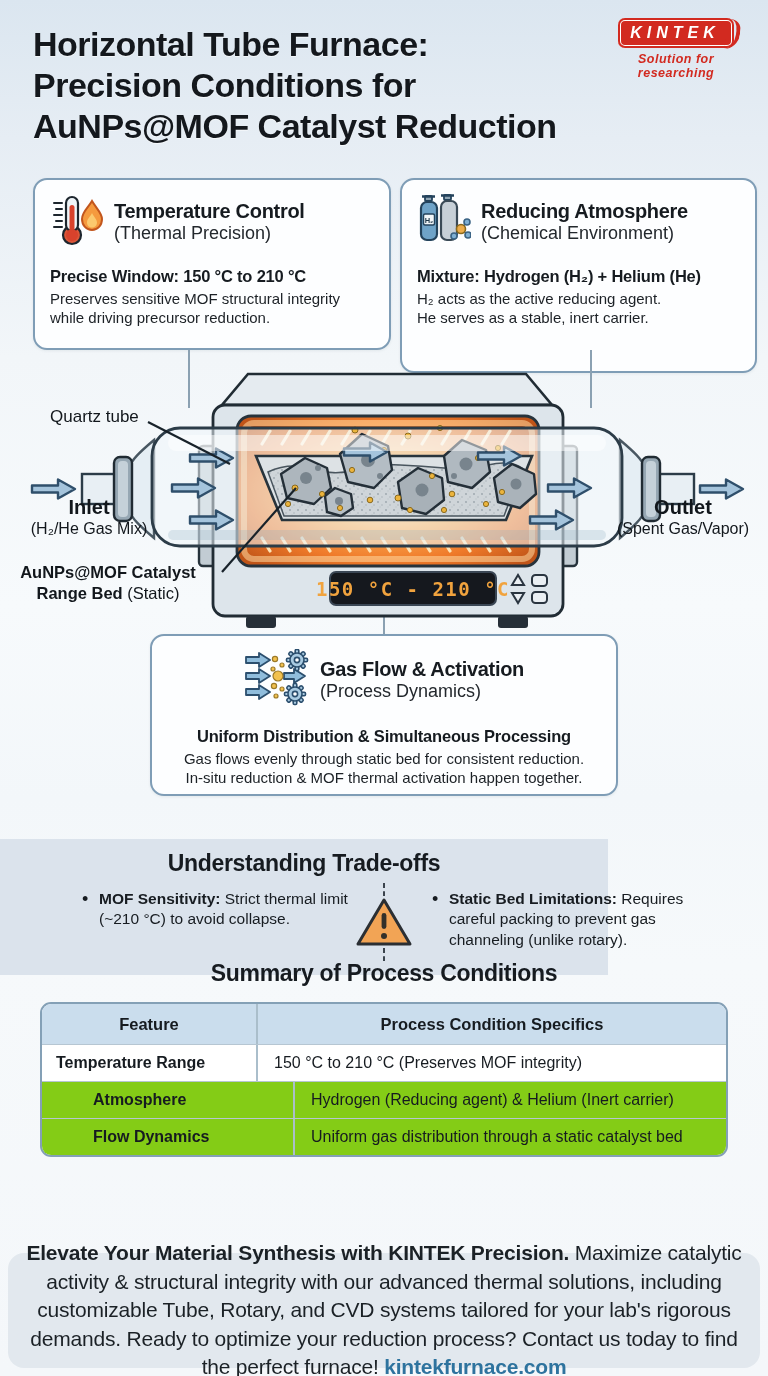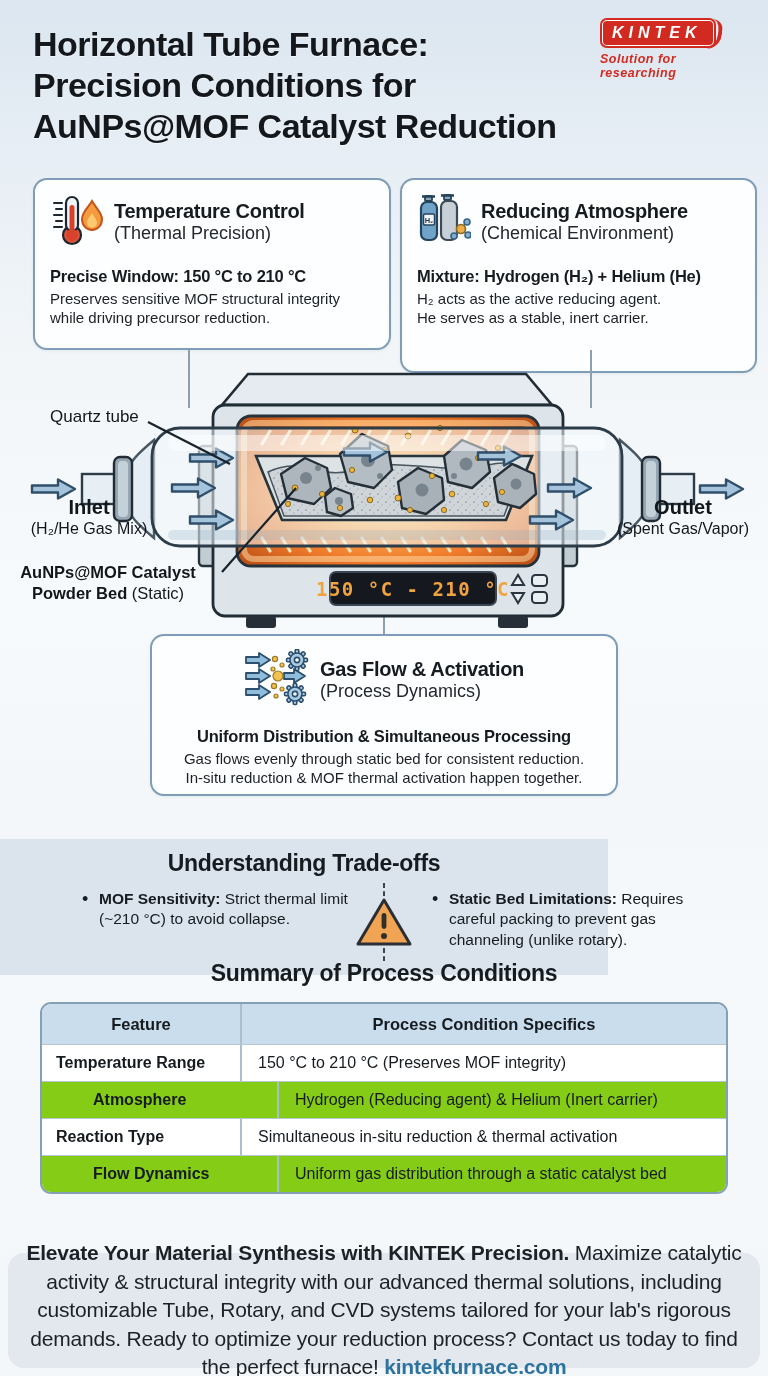--- a/index.html
+++ b/index.html
@@ -5,21 +5,21 @@
   * { margin:0; padding:0; box-sizing:border-box; }
   body { font-family:"Liberation Sans", sans-serif; color:#161b20; }
   .page {
     position:relative; width:768px; height:1376px; overflow:hidden;
     background:linear-gradient(180deg,#dbe6f0 0%,#e6edf4 10%,#f2f6f9 26%,#f7fafc 44%,#f3f7fa 58%,#f6f9fb 70%,#f4f7fa 100%);
   }
   
   .title { position:absolute; left:33px; top:24px; width:600px;
     font-size:34px; font-weight:700; line-height:1.2; letter-spacing:-0.5px; color:#14181d;
     text-shadow:0 1px 0 rgba(255,255,255,.6); }
-  .logo { position:absolute; right:16px; top:18px; width:152px; }
+  .logo { position:absolute; right:16px; top:18px; width:152px; text-align:center; }
   .logo-box { position:relative; display:inline-block; background:#d22a20; border-radius:7px;
     padding:6px 14px 6px 12px; box-shadow:inset 0 0 0 2px #d22a20, inset 0 0 0 3px #ffffff; }
   .logo-box::after { content:""; position:absolute; right:-6px; top:1px; width:10px; height:30px;
     border-right:4px solid #d22a20; border-radius:0 12px 14px 0; transform:skewX(-8deg); }
   .logo-text { color:#fff; font-weight:700; font-style:italic; font-size:16px; letter-spacing:5px; }
   .logo-tag { margin-top:4px; color:#d22a20; font-weight:700; font-style:italic; font-size:12.5px; letter-spacing:.5px; }
   
   .card { position:absolute; background:#fdfeff; border:2px solid #7f9db6; border-radius:14px;
     box-shadow:0 1px 3px rgba(40,60,80,.08); padding:13px 15px; }
   .card-temp { left:33px; top:178px; width:358px; height:172px; }
@@ -62,21 +62,21 @@
   .to-warn { position:absolute; left:352px; top:44px; width:64px; display:flex; flex-direction:column; align-items:center; }
   .dash { width:0; height:13px; border-left:2px dashed #3b444d; }
   
   .sum-title { position:absolute; left:0; top:960px; width:768px; text-align:center;
     font-size:23px; font-weight:700; letter-spacing:-0.3px; }
   .table { position:absolute; left:40px; top:1002px; width:688px; border:2px solid #84a0b6;
     border-radius:11px; overflow:hidden; background:#fff; }
   .trow { display:flex; align-items:stretch; border-top:1px solid #b6c6d2; height:37px; }
   .trow.thead { border-top:none; height:40px; background:#cadded; }
   .tc { display:flex; align-items:center; font-size:16px; }
-  .tc-f { width:200px; border-right:2px solid #aabecb; padding-left:14px; font-weight:700; }
+  .tc-f { width:216px; border-right:2px solid #aabecb; padding-left:14px; font-weight:700; }
   .tc-v { flex:1; padding-left:16px; }
   .thead .tc { justify-content:center; font-weight:700; padding-left:0; font-size:16.5px; }
   .trow.alt { background:#84cc16;padding-left:37px; }
   
   .cta { position:absolute; left:8px; top:1253px; width:752px; height:115px; background:#e2e8ee;
     border-radius:16px; display:flex; align-items:center; justify-content:center; }
   .cta-text { width:716px; text-align:center; font-size:21px; line-height:1.36; color:#1b2126; letter-spacing:-0.2px; }
   .cta-text b { font-weight:700; }
   .cta-link { color:#2e739e; font-weight:700; text-decoration:none; }
 </style>
@@ -285,21 +285,21 @@
     <div class="dlabel lbl-inlet">
       <div class="lbl-main">Inlet</div>
       <div class="lbl-sub">(H₂/He Gas Mix)</div>
     </div>
     <div class="dlabel lbl-outlet">
       <div class="lbl-main">Outlet</div>
       <div class="lbl-sub">(Spent Gas/Vapor)</div>
     </div>
     <div class="dlabel lbl-catalyst">
       <b style="display:block">AuNPs@MOF Catalyst</b>
-      <span><b>Powder Bed</b>
+      <span><b>Range Bed</b>
       <span>(Static)</span></span>
     </div>
   </div>
 
   <div class="card card-gas">
     <div class="card-head">
       <span class="card-icon">
         <svg width="66" height="58" viewBox="0 0 66 58">
           <g fill="#90bddc" stroke="#2c4f6e" stroke-width="1.8" stroke-linejoin="round">
             <path d="M2,8 h13 v-4 l11,7 l-11,7 v-4 h-13 Z"></path>
@@ -382,24 +382,20 @@
       <div class="tc tc-v">Process Condition Specifics</div>
     </div>
     <div class="trow">
       <div class="tc tc-f">Temperature Range</div>
       <div class="tc tc-v">150 °C to 210 °C (Preserves MOF integrity)</div>
     </div>
     <div class="trow alt">
       <div class="tc tc-f">Atmosphere</div>
       <div class="tc tc-v">Hydrogen (Reducing agent) &amp; Helium (Inert carrier)</div>
     </div>
-    <div class="trow">
-      <div class="tc tc-f">Reaction Type</div>
-      <div class="tc tc-v">Simultaneous in-situ reduction &amp; thermal activation</div>
-    </div>
     <div class="trow alt">
       <div class="tc tc-f">Flow Dynamics</div>
       <div class="tc tc-v">Uniform gas distribution through a static catalyst bed</div>
     </div>
   </div>
 
   <div class="cta">
     <div class="cta-text">
       <b>Elevate Your Material Synthesis with KINTEK Precision.</b><span> Maximize catalytic activity &amp; structural integrity with our advanced thermal solutions, including customizable Tube, Rotary, and CVD systems tailored for your lab's rigorous demands. Ready to optimize your reduction process? Contact us today to find the perfect furnace! </span><a href="#" class="cta-link">kintekfurnace.com</a>
     </div>

